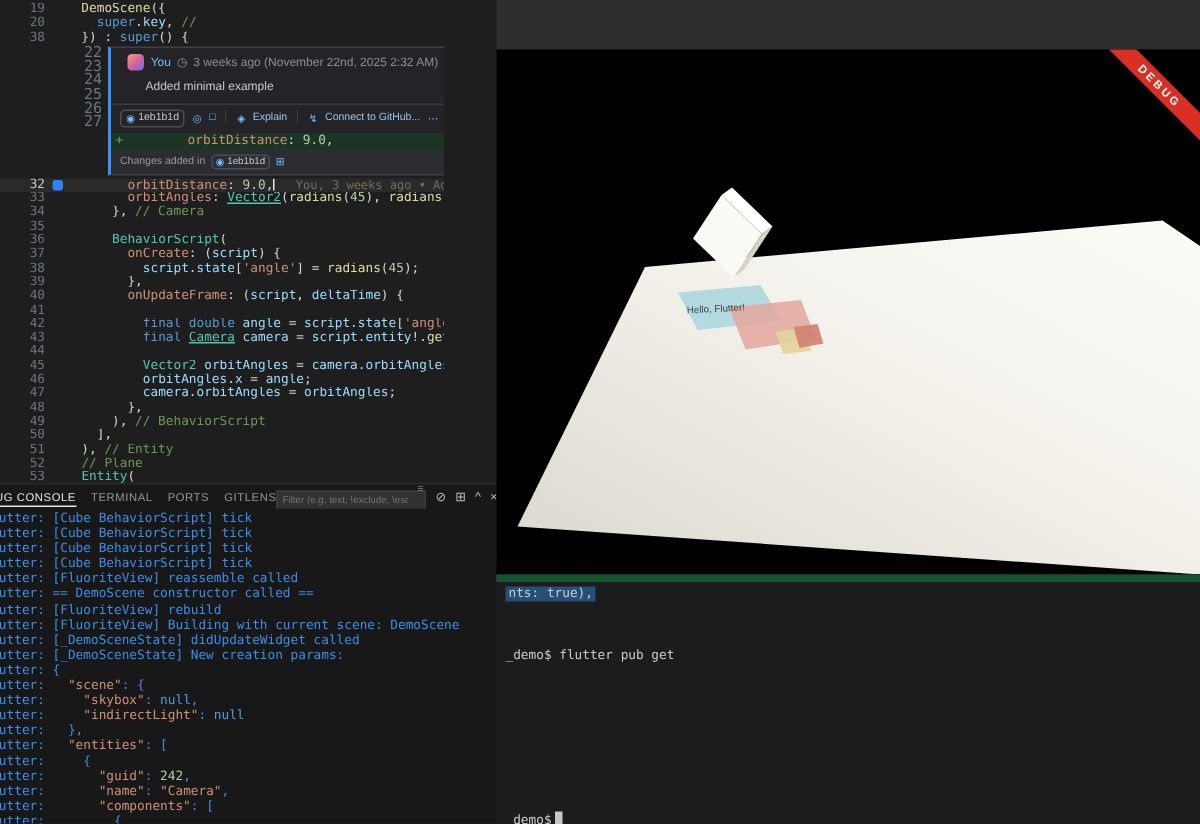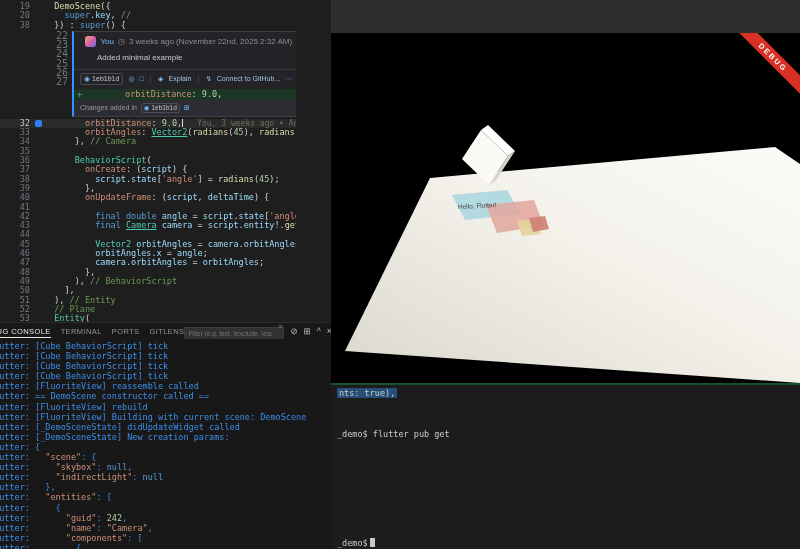--- a/index.html
+++ b/index.html
@@ -56,21 +56,21 @@
   .console{margin-left:-11px;padding-top:2px;font-family:"DejaVu Sans Mono",monospace;font-size:8.5px;line-height:10.1px;}
   .con-row{height:10.1px;white-space:pre;overflow:hidden;}
 
   
   .right{position:absolute;left:331px;top:0;width:469px;height:549px;background:#1e1e1e;}
   .app-top{position:absolute;left:0;top:0;width:469px;height:33px;background:#2e2e2e;}
   .viewport{position:absolute;left:0;top:33px;width:469px;height:350px;background:#000;overflow:hidden;}
   .ribbon{position:absolute;top:18px;right:-28px;width:110px;text-align:center;transform:rotate(45deg);
     background:var(--banner);color:#fff;font-size:7.5px;font-weight:bold;letter-spacing:2px;padding:2px 0;
     box-shadow:0 0 4px rgba(0,0,0,.6);}
-  .term{position:absolute;left:0;top:383px;width:469px;height:166px;background:#1c1c1c;border-top:2px solid #14532d;
+  .term{position:absolute;left:0;top:383px;width:469px;height:166px;background:#1c1c1c;border-top:5px solid #14532d;
     font-family:"DejaVu Sans Mono",monospace;font-size:8.5px;color:#cccccc;box-sizing:border-box;}
   .sel-line{position:absolute;left:6px;top:3px;background:var(--sel);padding:0 2px;}
   .hist-line{position:absolute;left:6px;top:44px;}
   .prompt-line{position:absolute;left:6px;top:153px;}
   .tcursor{display:inline-block;width:5px;height:9px;background:#c7c7c7;vertical-align:-1px;margin-left:2px;}
 </style>
 </head>
 <body>
 
 <div class="editor">

